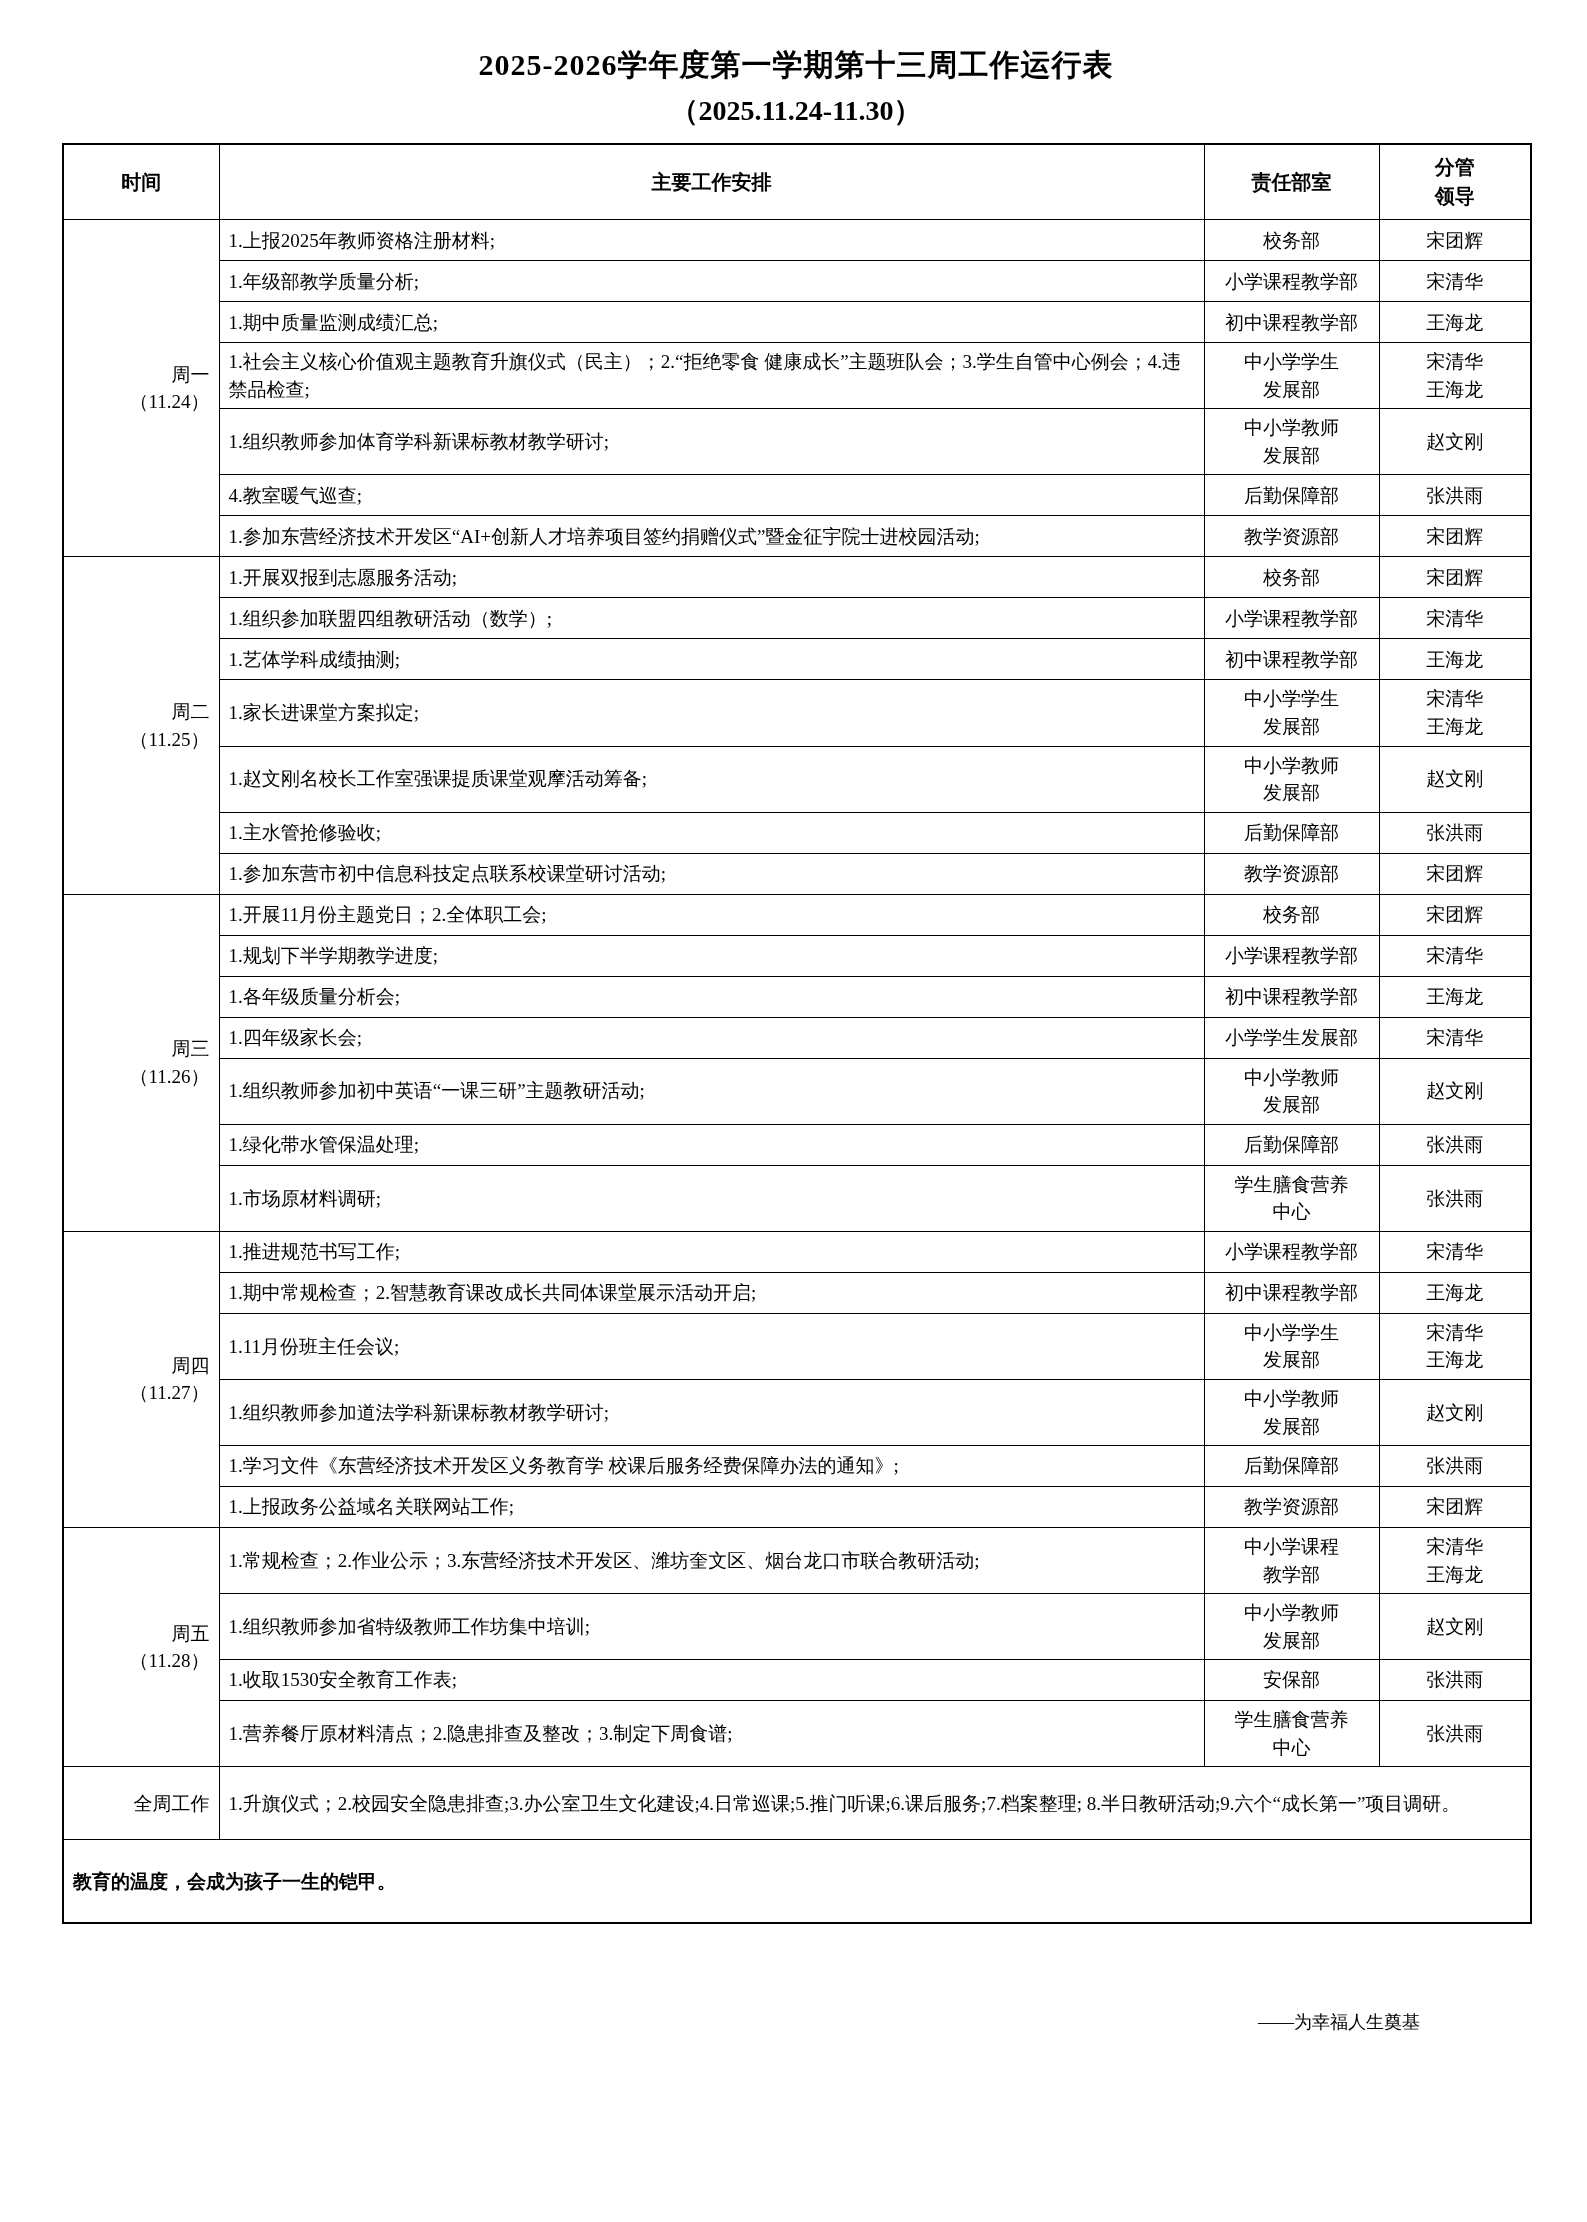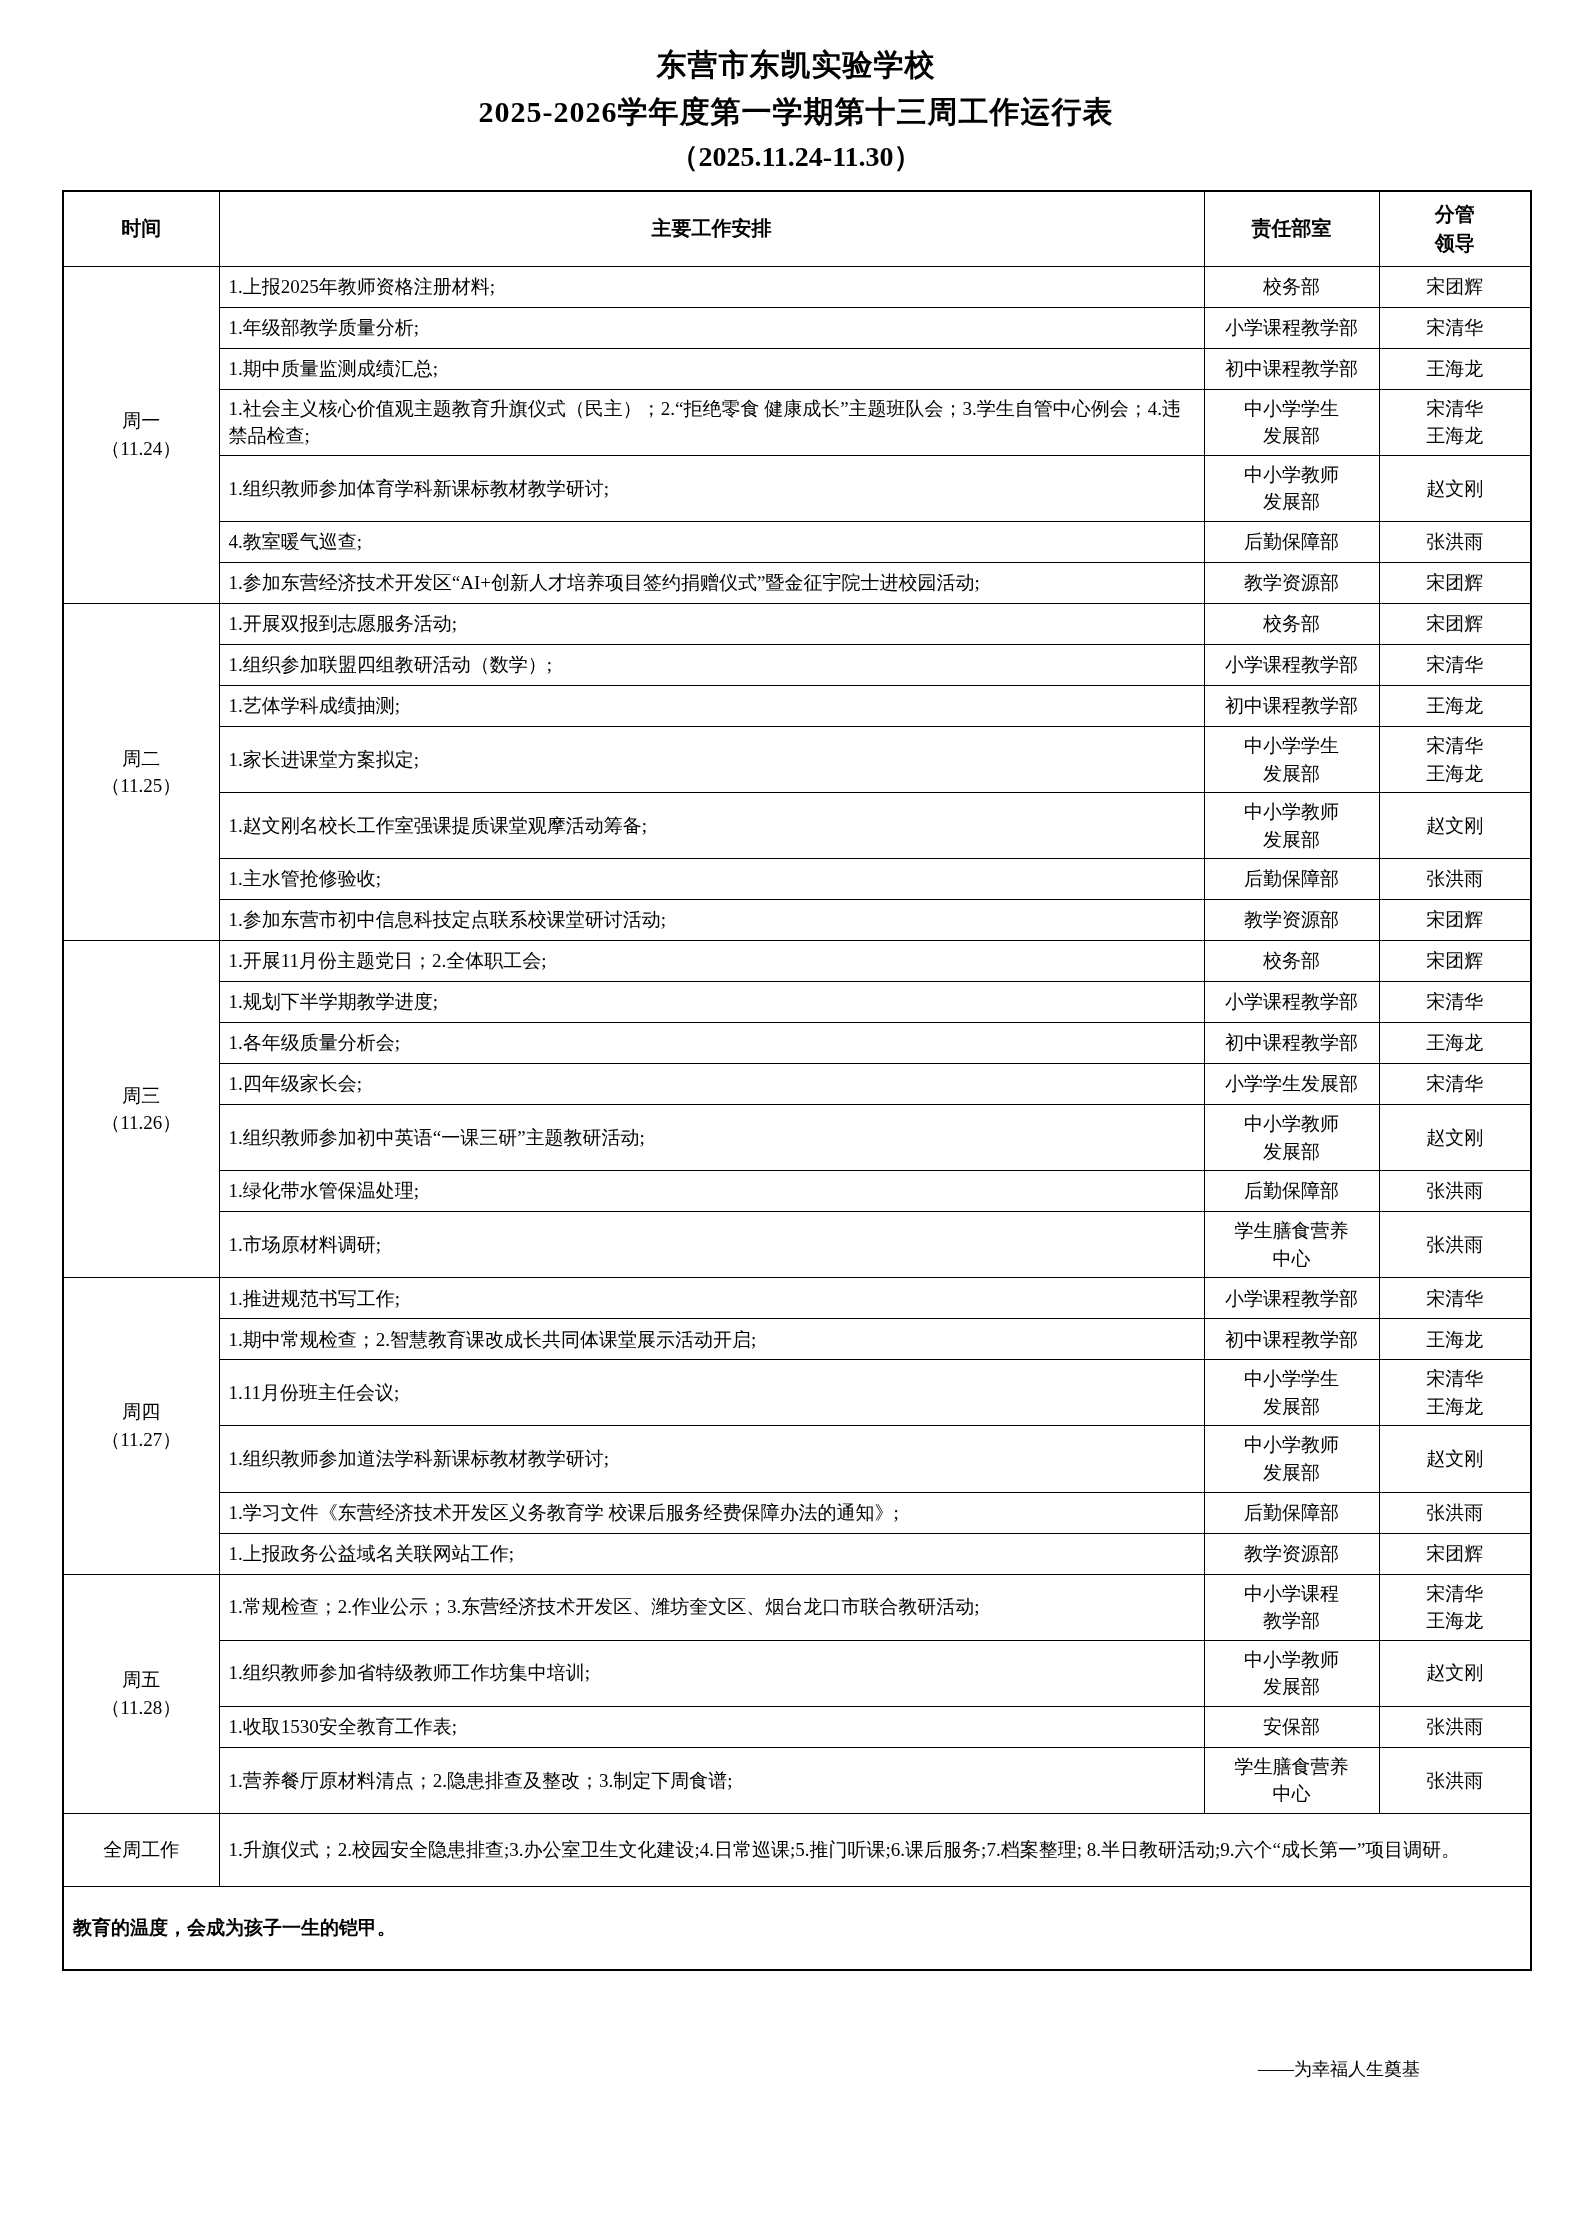--- a/index.html
+++ b/index.html
@@ -28,41 +28,40 @@
     padding:5px 9px;
     font-size:19px; line-height:1.45;
     vertical-align:middle;
     overflow-wrap:break-word;
   }
   table.schedule th {
     font-weight:bold; font-size:20px; text-align:center;
     height:66px; padding:4px 2px;
   }
   td.cell-day {
-    text-align:center; font-size:20px; line-height:1.7; padding:4px 2px;margin-left:44px;
+    text-align:right; font-size:20px; line-height:1.7; padding:4px 2px;margin-left:44px;
   }
   td.cell-task { text-align:left; height:30px; }
   td.cell-dept, td.cell-leader { text-align:center; padding:4px 2px; }
   td.cell-fullweek { text-align:left; height:62px; }
   td.cell-motto {
     text-align:left; font-weight:bold; font-size:20px; height:72px;
   }
   .pre { white-space:pre-line; }
 
   .footer-slogan {
     text-align:right; padding-right:110px; margin-top:86px;
     font-size:18px; line-height:1.4;
   }
 </style>
 </head>
 <body>
 
 <div class="page">
 
-  <div class="title-line">东营市东凯实验学校</div>
   <div class="title-line">2025-2026学年度第一学期第十三周工作运行表</div>
   <div class="date-line">（2025.11.24-11.30）</div>
 
   <table class="schedule">
     <colgroup>
       <col style="width:156px">
       <col style="width:985px">
       <col style="width:175px">
       <col style="width:152px">
     </colgroup>

